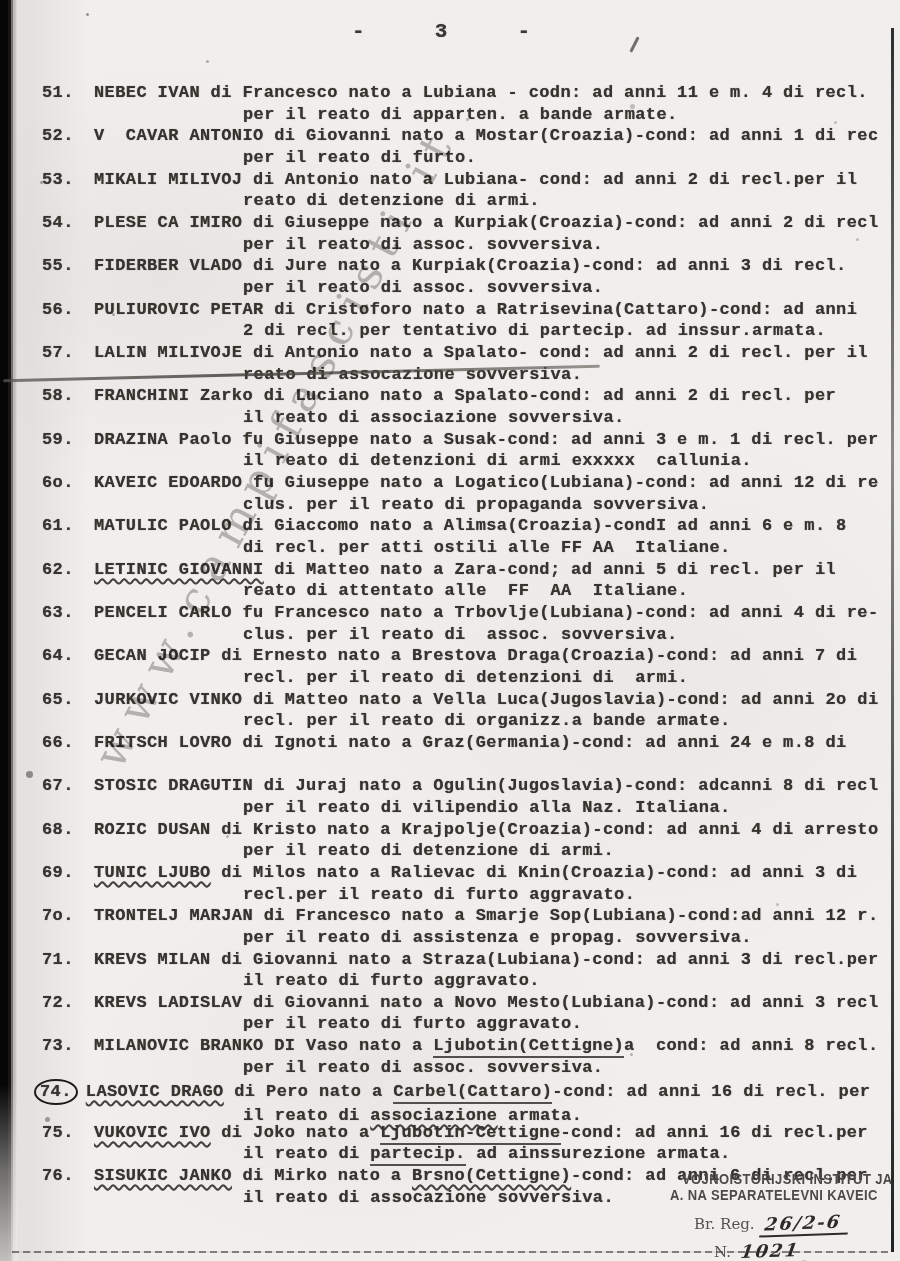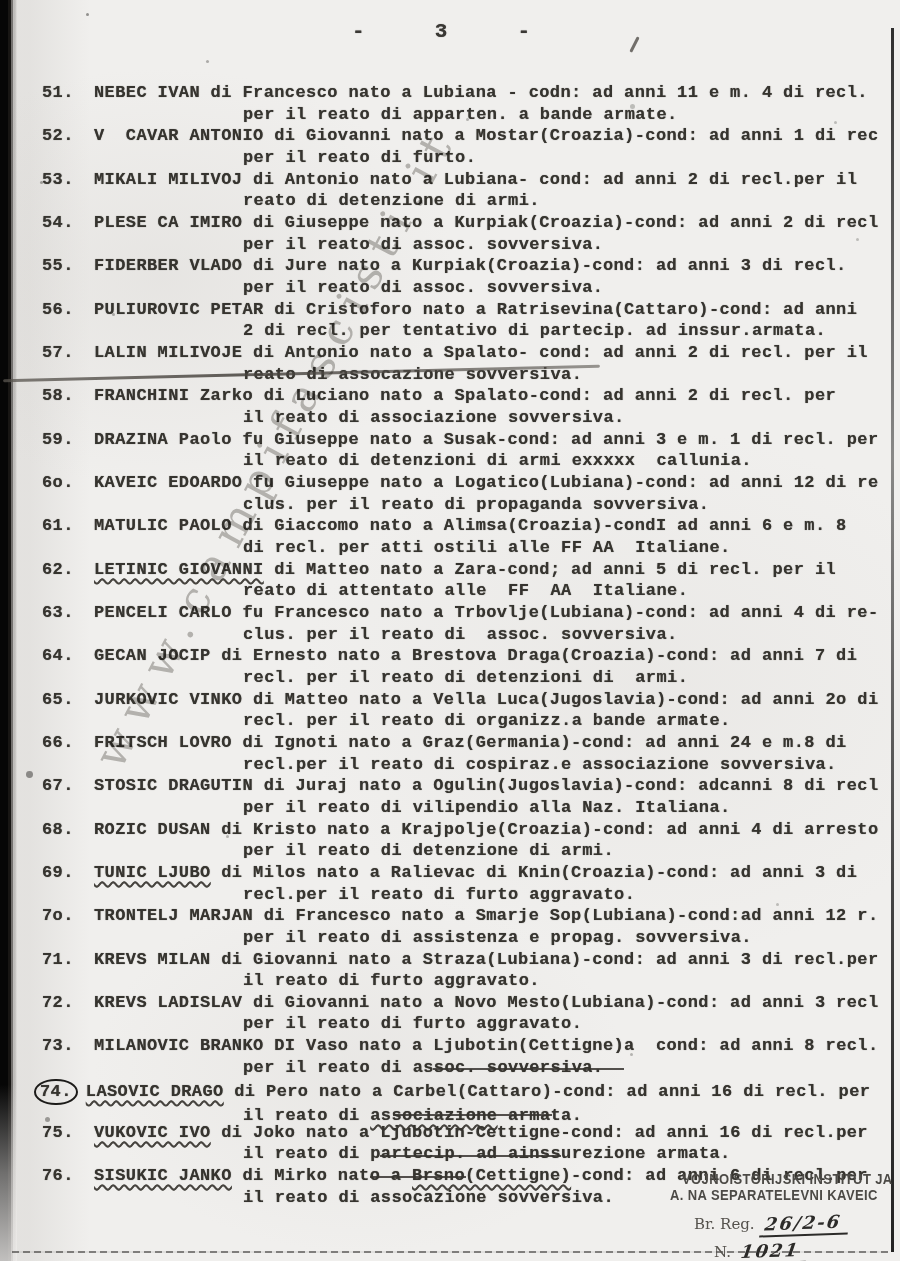--- a/index.html
+++ b/index.html
@@ -33,21 +33,21 @@
   .entries{position:absolute;left:42px;top:82px;width:852px;}
   .entry{height:43.33px;position:relative;}
   .line{white-space:pre;font-size:17px;line-height:21.6px;font-weight:bold;
     letter-spacing:.4px;color:#36342f;text-shadow:0 0 .9px rgba(54,52,47,.75);}
   .l1 .num{display:inline-block;width:52px;}
   .l2{margin-left:201px;}
   .num.circled{width:auto;border:2.5px solid #1c1b19;border-radius:50%;
     padding:0 4px 1px 4px;margin-left:-8px;margin-right:8px;}
   .uw{text-decoration:underline;text-decoration-style:wavy;text-decoration-thickness:2px;
     text-underline-offset:4px;text-decoration-color:rgba(66,62,57,.85);}
-  .us{border-bottom:2px solid rgba(55,52,48,.85);padding-bottom:13px;text-align:center;}
+  .us{border-bottom:2px solid rgba(55,52,48,.85);padding-bottom:1px;text-align:center;}
   
   .pencil-stroke{position:absolute;left:3px;top:372px;width:597px;height:3px;border-radius:3px;
     background:linear-gradient(90deg, rgba(90,86,80,.75), rgba(70,66,61,.85) 40%, rgba(90,86,80,.6));
     transform:rotate(-1.4deg);}
   
   .watermark{position:absolute;left:84px;top:752px;transform:rotate(-62deg);transform-origin:0 0;
     font-family:"DejaVu Serif", serif;font-size:44px;letter-spacing:13px;color:#aeaca9;
     opacity:.8;white-space:nowrap;mix-blend-mode:multiply;pointer-events:none;}
   
   .stamp{position:absolute;left:668px;top:1172px;width:226px;}
@@ -141,21 +141,20 @@
       <div class="entry">
         <div class="line l1"><span class="num">64.</span><span>GECAN JOCIP di Ernesto nato a Brestova Draga(Croazia)-cond: ad anni 7 di</span></div>
         <div class="line l2"><span>recl. per il reato di detenzioni di  armi.</span></div>
       </div>
       <div class="entry">
         <div class="line l1"><span class="num">65.</span><span>JURKOVIC VINKO di Matteo nato a Vella Luca(Jugoslavia)-cond: ad anni 2o di</span></div>
         <div class="line l2"><span>recl. per il reato di organizz.a bande armate.</span></div>
       </div>
       <div class="entry">
         <div class="line l1"><span class="num">66.</span><span>FRITSCH LOVRO di Ignoti nato a Graz(Germania)-cond: ad anni 24 e m.8 di</span></div>
-        <div class="line l2"><span>recl.per il reato di cospiraz.e associazione sovversiva.</span></div>
       </div>
       <div class="entry">
         <div class="line l1"><span class="num">67.</span><span>STOSIC DRAGUTIN di Juraj nato a Ogulin(Jugoslavia)-cond: adcanni 8 di recl</span></div>
         <div class="line l2"><span>per il reato di vilipendio alla Naz. Italiana.</span></div>
       </div>
       <div class="entry">
         <div class="line l1"><span class="num">68.</span><span>ROZIC DUSAN di Kristo nato a Krajpolje(Croazia)-cond: ad anni 4 di arresto</span></div>
         <div class="line l2"><span>per il reato di detenzione di armi.</span></div>
       </div>
       <div class="entry">

